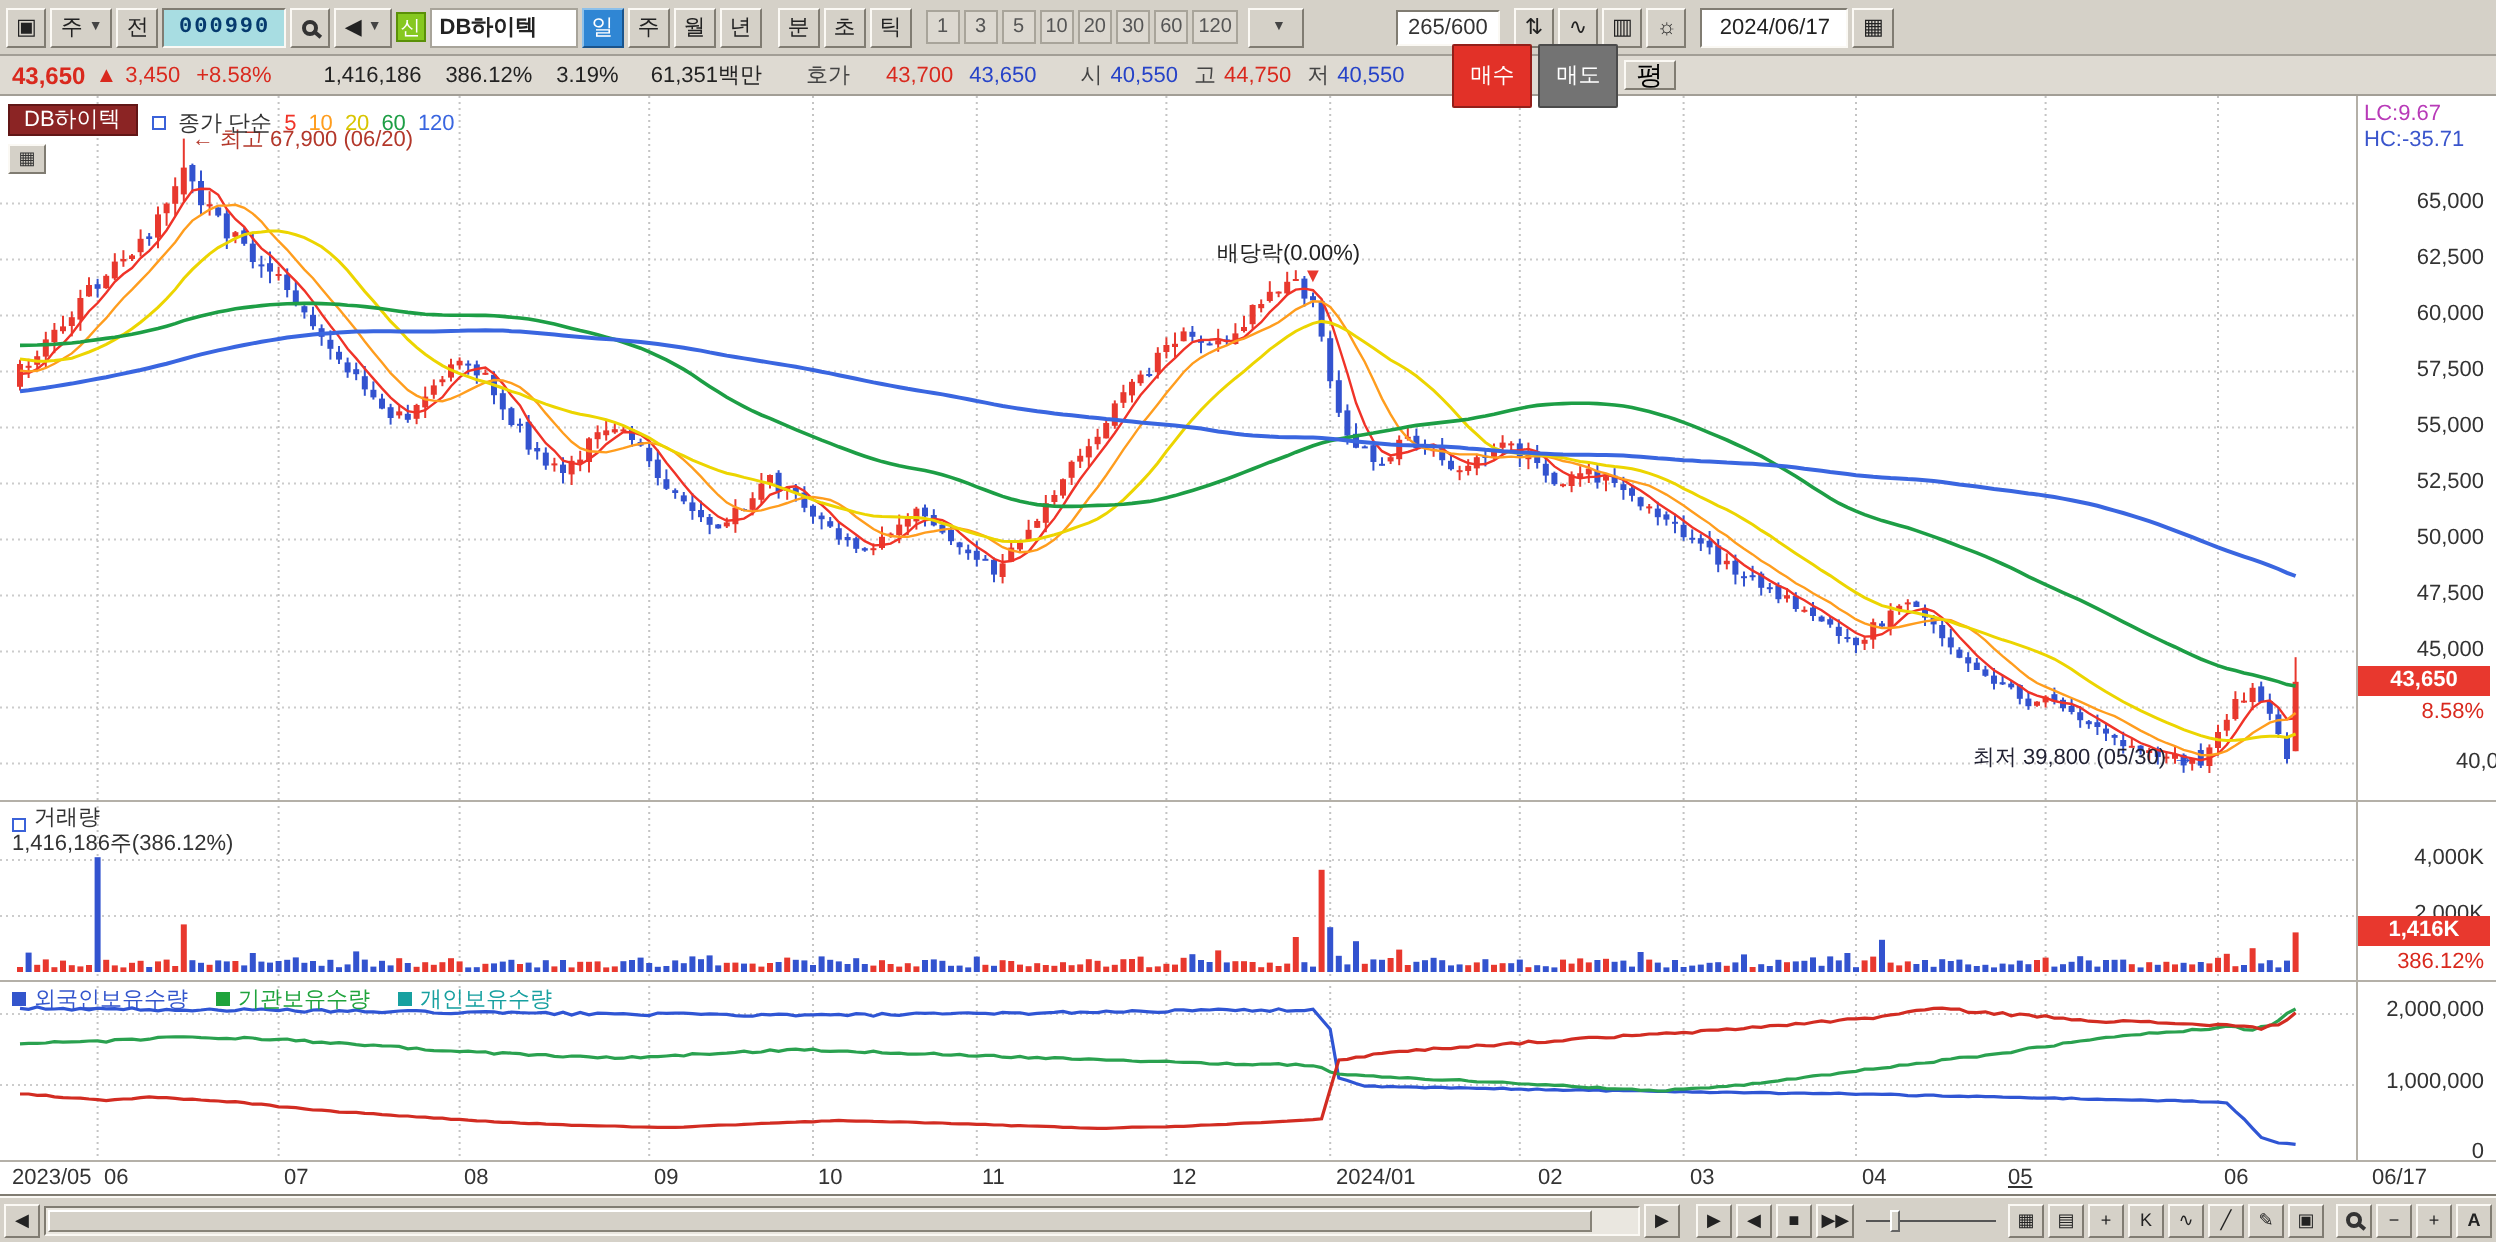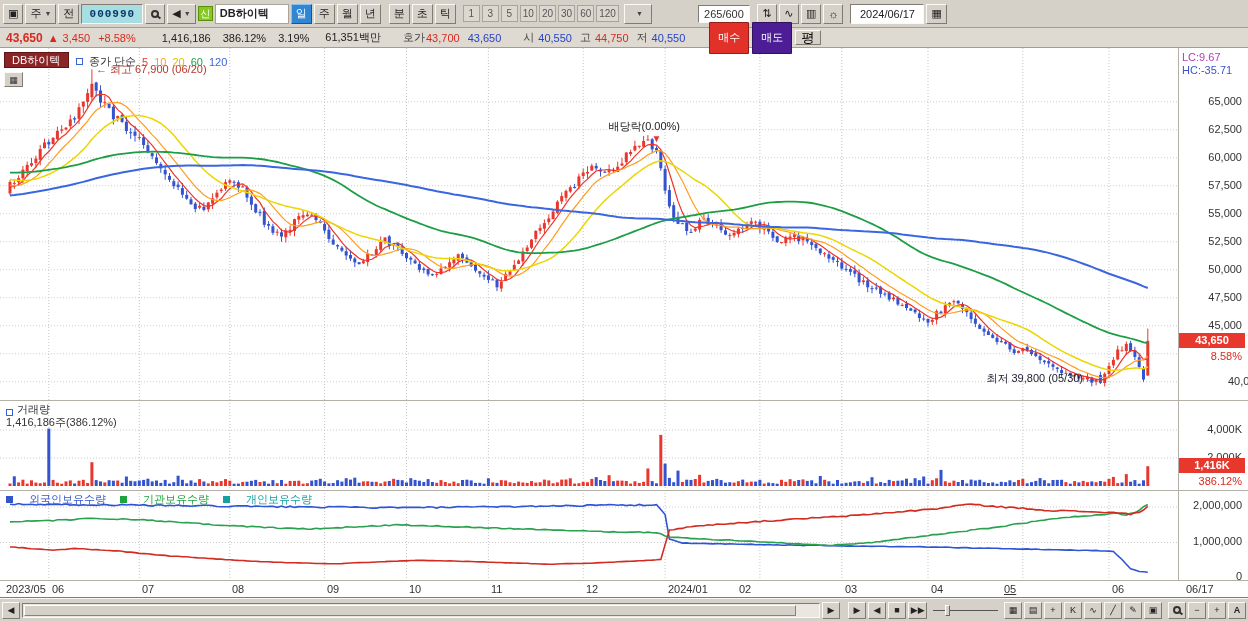--- a/index.html
+++ b/index.html
@@ -16,21 +16,21 @@
 .name-field{width:74px;height:20px;background:#fff;border:1px solid #a8a49a;display:flex;align-items:center;padding-left:4px;font-weight:bold}
 .count-field{width:52px;height:18px;background:#fff;border:1px solid;border-color:#807c72 #fbf9f4 #fbf9f4 #807c72;display:flex;align-items:center;justify-content:center;color:#333}
 .date-field{width:74px;height:20px;background:#fff;border:1px solid;border-color:#807c72 #fbf9f4 #fbf9f4 #807c72;display:flex;align-items:center;justify-content:center;color:#222}
 .mag{width:8px;height:8px;border:2px solid #333;border-radius:50%;position:relative;display:inline-block}
 .mag:after{content:"";position:absolute;width:5px;height:2px;background:#333;right:-4px;bottom:-2px;transform:rotate(40deg)}
 
 .inforow{position:absolute;left:0;top:28px;width:1248px;height:20px;background:#dedad2;border-bottom:1px solid #a29e96;display:flex;align-items:center;padding:0 6px;z-index:10;white-space:nowrap}
 .red{color:#d9291e}.blue{color:#2643c8}.dark{color:#222}.lbl{color:#444}
 .price-main{font-size:12px;font-weight:bold}
 .trade-btn{height:15px;display:inline-flex;align-items:center;justify-content:center;padding:15px 8px;color:#fff;font-size:11px;border-radius:1px;border:1px solid rgba(0,0,0,.35)}
-.btn-buy{background:#e23128}.btn-sell{background:#4c1d95}
+.btn-buy{background:#e23128}.btn-sell{background:#737373}
 .flat-btn{height:15px;display:inline-flex;align-items:center;justify-content:center;padding:0 5px;background:#d5d1c8;border:1px solid;border-color:#fbf9f4 #807c72 #807c72 #fbf9f4}
 
 .csvg{position:absolute;left:0;z-index:1}
 #price-svg{top:48px}
 #vol-svg{top:400px}
 #hold-svg{top:490px}
 .axiscol{position:absolute;left:1178px;top:48px;width:70px;height:532px;background:#fff;border-left:1px solid #b4b0a8;z-index:2}
 .sep{position:absolute;left:0;width:1248px;height:1px;background:#b4b0a8;z-index:3}
 .xaxisrow{position:absolute;left:0;top:580px;width:1248px;height:18px;background:#fff;border-top:1px solid #b4b0a8;z-index:4}
 .xlbl{position:absolute;top:2px;font-size:11px;color:#333;white-space:nowrap}
@@ -41,21 +41,21 @@
 .hc{position:absolute;left:1182px;top:64px;font-size:11px;color:#3a55cc;z-index:5}
 .stock-tab{position:absolute;left:4px;top:52px;height:16px;background:#8b2424;color:#fff;font-size:11px;line-height:15px;padding:0 8px 0 7px;z-index:5;border:1px solid #611616}
 .cmenu{position:absolute;left:4px;top:72px;width:19px;height:15px;z-index:5;display:flex;align-items:center;justify-content:center;background:#d5d1c8;border:1px solid;border-color:#fbf9f4 #807c72 #807c72 #fbf9f4;font-size:9px;color:#333}
 .ma-legend{position:absolute;left:76px;top:54px;font-size:11px;color:#333;z-index:5;display:flex;gap:6px;align-items:center;white-space:nowrap}
 .sq{width:7px;height:7px;display:inline-block;border:1px solid #3b62d9;background:#fff}
 .sqf{width:7px;height:7px;display:inline-block}
 .c5{color:#f03328}.c10{color:#ff9d1e}.c20{color:#d8c400}.c60{color:#1d9e45}.c120{color:#3a66e0}
 .vol-legend{position:absolute;left:6px;top:403px;z-index:5;font-size:11px;color:#333;line-height:13px}
 .vol-legend .row{display:flex;align-items:flex-end;gap:4px}
 .hold-legend{position:absolute;left:6px;top:492px;display:flex;gap:14px;font-size:11px;z-index:5;align-items:center}
-.hold-legend .item{display:flex;align-items:center;gap:16px}
+.hold-legend .item{display:flex;align-items:center;gap:4px}
 .anno{position:absolute;white-space:nowrap;font-size:11px;z-index:4}
 .anno.hi{color:#b3372a}
 .anno.exmark{color:#e8382e;font-size:10px}
 .anno.extext{color:#222}
 .anno.lo{color:#223}
 .loarrow{color:#2a4bd4;font-weight:bold}
 
 .bottombar{position:absolute;left:0;top:598px;width:1248px;height:23px;background:#d5d1c8;border-top:1px solid #fbf9f4;box-shadow:0 -1px 0 #807c72;display:flex;align-items:center;padding:0 2px;gap:2px;z-index:10}
 .bb-btn{display:inline-flex;align-items:center;justify-content:center;background:#d5d1c8;border:1px solid;border-color:#fbf9f4 #807c72 #807c72 #fbf9f4;height:17px;min-width:18px;padding:0 2px;font-size:9px;color:#222;font-family:inherit}
 .scrolltrack{width:816px;height:15px;border:1px solid;border-color:#807c72 #fbf9f4 #fbf9f4 #807c72;background:#eae7e0;position:relative}
@@ -130,21 +130,21 @@
   <div class="inforow">
     <span class="red price-main">43,650</span>
     <span class="red" style="margin-left:5px">▲</span>
     <span class="red" style="margin-left:4px">3,450</span>
     <span class="red" style="margin-left:8px">+8.58%</span>
     <span class="dark" style="margin-left:26px">1,416,186</span>
     <span class="dark" style="margin-left:12px">386.12%</span>
     <span class="dark" style="margin-left:12px">3.19%</span>
     <span class="dark" style="margin-left:16px">61,351백만</span>
     <span class="lbl" style="margin-left:22px">호가</span>
-    <span class="red" style="margin-left:1px">43,700</span>
+    <span class="red" style="margin-left:18px">43,700</span>
     <span class="blue" style="margin-left:8px">43,650</span>
     <span class="lbl" style="margin-left:22px">시</span>
     <span class="blue" style="margin-left:4px">40,550</span>
     <span class="lbl" style="margin-left:8px">고</span>
     <span class="red" style="margin-left:4px">44,750</span>
     <span class="lbl" style="margin-left:8px">저</span>
     <span class="blue" style="margin-left:4px">40,550</span>
     <button class="trade-btn btn-buy" style="margin-left:24px">매수</button>
     <button class="trade-btn btn-sell" style="margin-left:3px">매도</button>
     <button class="flat-btn" style="margin-left:3px">평</button>
@@ -1060,21 +1060,21 @@
     <div class="xlbl" style="left:1186px">06/17</div>
   <div class="xlbl" style="left: 6px;">2023/05</div>
       <div class="xlbl" style="left: 52px;">06</div>
       <div class="xlbl" style="left: 142px;">07</div>
       <div class="xlbl" style="left: 232px;">08</div>
       <div class="xlbl" style="left: 327px;">09</div>
       <div class="xlbl" style="left: 409px;">10</div>
       <div class="xlbl" style="left: 491px;">11</div>
       <div class="xlbl" style="left: 586px;">12</div>
       <div class="xlbl" style="left: 668px;">2024/01</div>
-      <div class="xlbl" style="left: 739px;">02</div>
+      <div class="xlbl" style="left: 769px;">02</div>
       <div class="xlbl" style="left: 845px;">03</div>
       <div class="xlbl" style="left: 931px;">04</div>
       <div class="xlbl" style="left: 1004px; text-decoration: underline;">05</div>
       <div class="xlbl" style="left: 1112px;">06</div>
     </div>
 
   <div class="bottombar">
     <button class="bb-btn">◀</button>
     <div class="scrolltrack">
         <div class="scrollthumb"></div>

